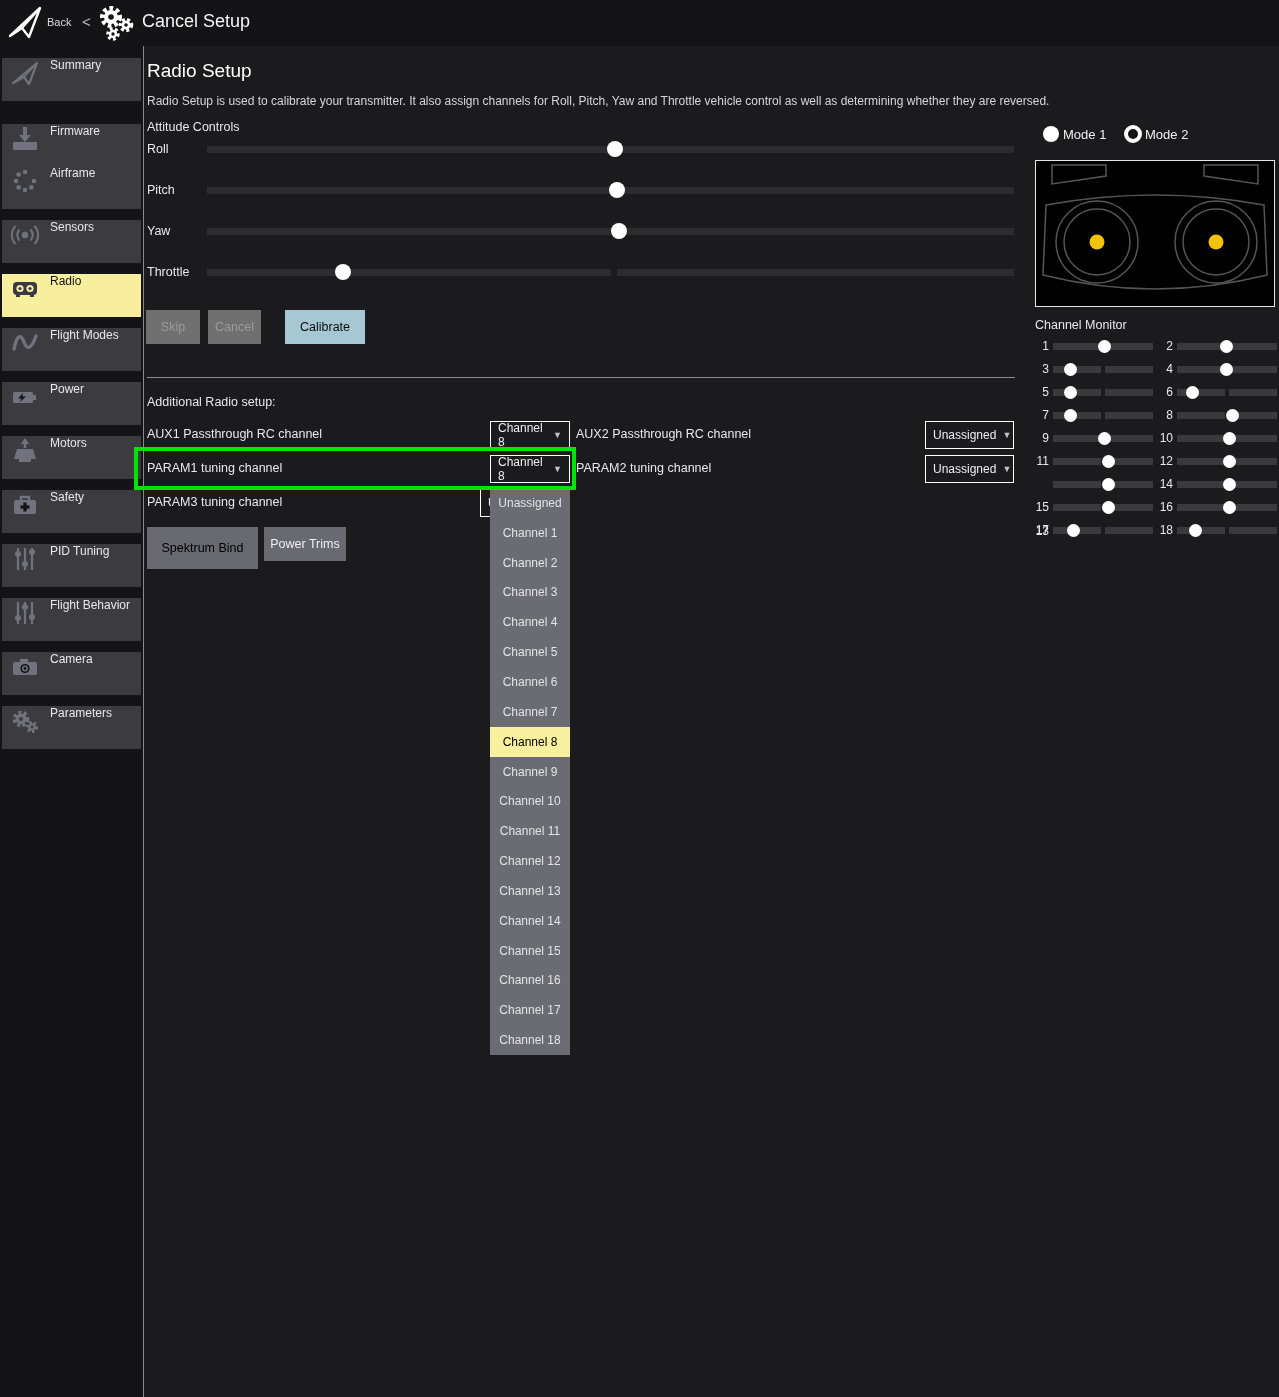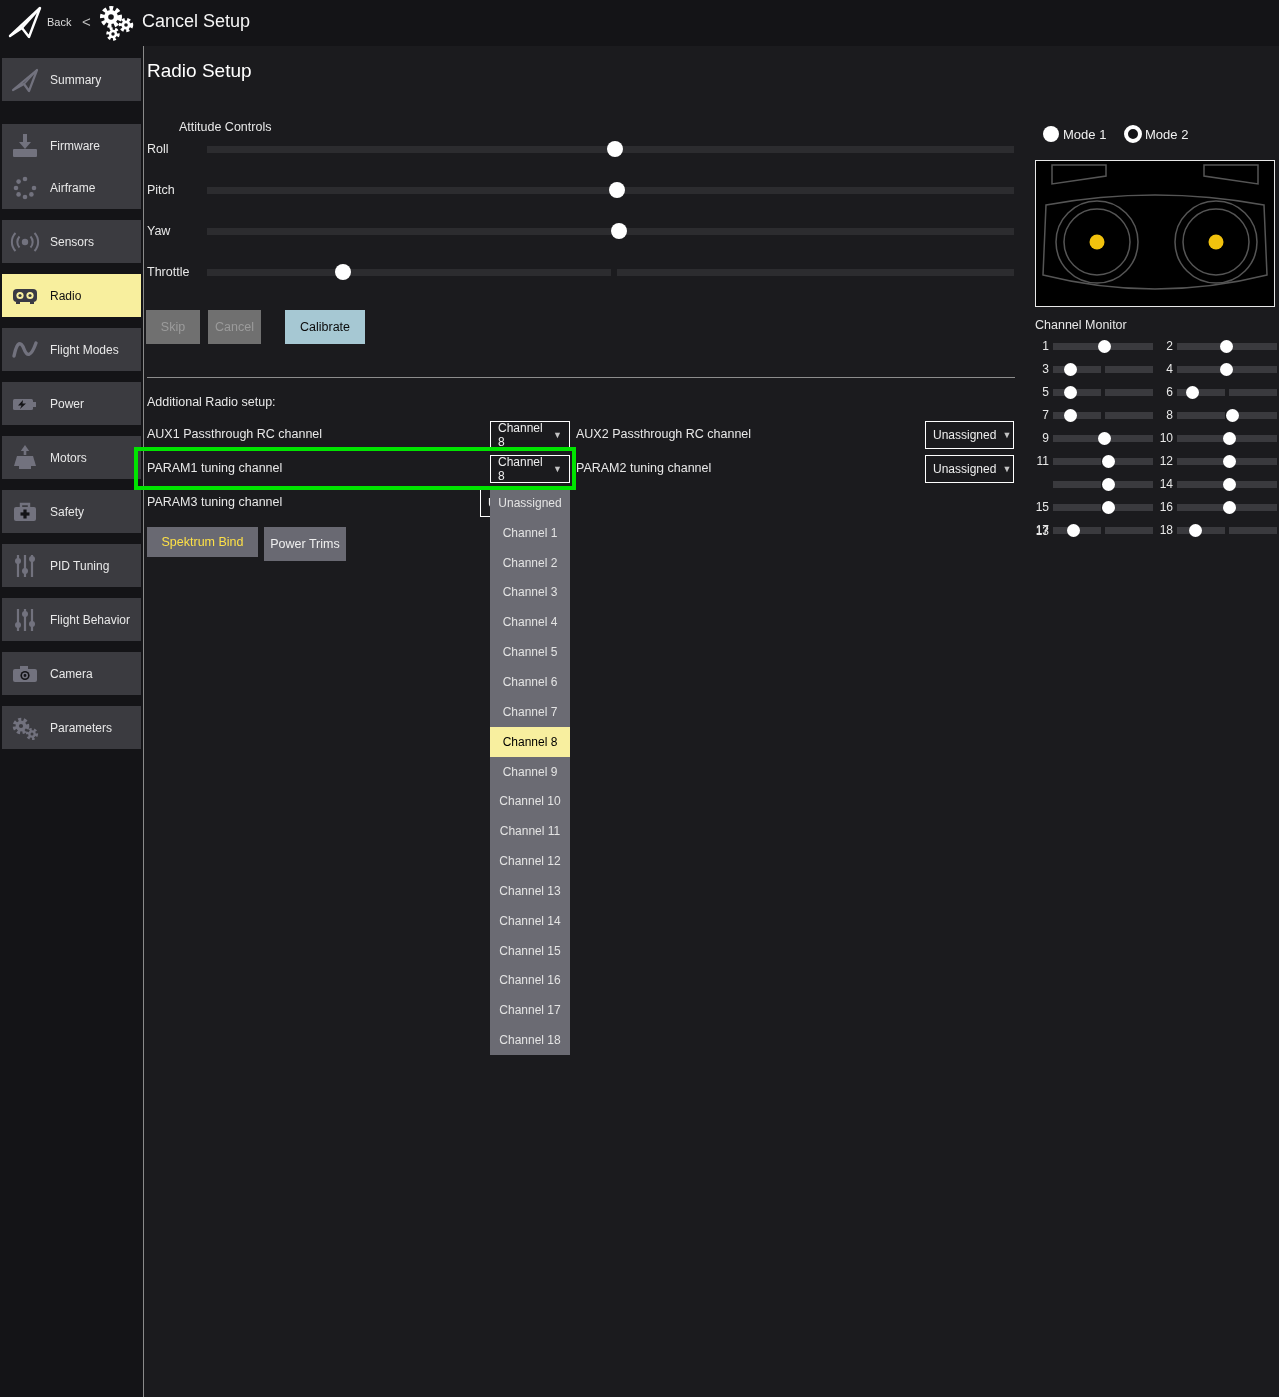--- a/index.html
+++ b/index.html
@@ -8,49 +8,49 @@
   .abs{position:absolute;}
   
   #topbar{left:0;top:0;width:1279px;height:46px;background:#141417;text-decoration:underline;}
   #qgc-logo{left:6px;top:4px;width:38px;height:38px;}
   #back-label{left:47px;top:16px;font-size:11px;color:#dcdcdc;}
   #back-sep{left:82px;top:13px;font-size:15px;color:#c0c0c0;}
   #gears-icon{left:97px;top:4px;width:38px;height:38px;}
   #topbar-title{left:142px;top:11px;font-size:18px;color:#f5f5f5;}
   
   #sidebar-col{left:0;top:46px;width:143px;height:1351px;background:#141417;border-right:1px solid #8a8a8a;}
-  .side-item{position:absolute;left:2px;width:139px;height:43px;background:#3b3b40;display:flex;align-items:center;cursor:default;}
+  .side-item{position:absolute;left:2px;width:139px;height:43px;background:#3b3b40;display:flex;cursor:default;}
   .side-item.sel{background:#f8ef9e;color:#111;}
   .side-item .ic{width:30px;height:30px;margin-left:8px;flex:0 0 30px;}
   .side-item .lbl{font-size:12px;margin-left:10px;white-space:nowrap;}
   .icon-fill{fill:#72727e;stroke:none;}
   .icon-stroke{fill:none;stroke:#72727e;}
   .sel .icon-fill{fill:#3a3a44;}
   
   #page-title{left:147px;top:60px;font-size:19px;color:#fff;}
   #page-desc{left:147px;top:94px;font-size:12px;color:#d6d6d6;width:960px;}
-  #attitude-heading{left:147px;top:120px;font-size:12.5px;color:#e8e8e8;margin-left:32px;}
+  #attitude-heading{left:147px;top:120px;font-size:12.5px;color:#e8e8e8;}
   .slider-label{position:absolute;left:147px;font-size:12.5px;color:#e8e8e8;}
   .slider-bar{position:absolute;left:207px;width:807px;height:7px;}
   .slider-bar .seg{position:absolute;top:0;height:7px;background:#2c2c2f;}
   .slider-bar .seg.l{left:0;width:404px;}
   .slider-bar .seg.r{left:410px;width:397px;}
   .slider-dot{position:absolute;width:16px;height:16px;border-radius:50%;background:#fff;}
   .btn{position:absolute;border:none;font-family:"Liberation Sans",sans-serif;font-size:12.5px;cursor:pointer;}
   #btn-skip{left:146px;top:310px;width:54px;height:34px;background:#707070;color:#9b9b9b;}
   #btn-cancel{left:208px;top:310px;width:53px;height:34px;background:#707070;color:#9b9b9b;}
   #btn-calibrate{left:285px;top:310px;width:80px;height:34px;background:#a6c8d3;color:#0b0b0b;}
   #section-divider{left:147px;top:377px;width:868px;height:1px;background:#8d8d8d;}
   #additional-heading{left:147px;top:395px;font-size:12.5px;}
   .aux-label{position:absolute;font-size:12.5px;color:#e8e8e8;white-space:nowrap;}
   .dd{position:absolute;height:28px;border:1px solid #fff;box-sizing:border-box;display:flex;align-items:center;
       justify-content:space-between;padding:0 7px;font-size:12px;color:#eee;background:#1b1b1e;cursor:pointer;}
   .dd .caret{font-size:9px;color:#c3c3c3;margin-left:6px;}
   #green-box{left:134px;top:447px;width:442px;height:43px;border:4px solid #00e400;box-sizing:border-box;z-index:30;pointer-events:none;}
-  #btn-spektrum{left:147px;top:527px;width:111px;height:30px;background:#696972;color:#fde047;}
+  #btn-spektrum{left:147px;top:527px;width:111px;height:42px;background:#696972;color:#000000;}
   #btn-copytrims{left:264px;top:527px;width:82px;height:34px;background:#696972;color:#efefef;}
   
   #dd-list{left:490px;top:488px;width:80px;height:567px;background:#6b6b73;z-index:20;display:flex;flex-direction:column;}
   .dd-opt{flex:1;display:flex;align-items:center;justify-content:center;font-size:12px;color:#e4e4e4;cursor:pointer;white-space:nowrap;}
   .dd-opt.sel{background:#f8ef9f;color:#000;}
   
   .mode-radio{position:absolute;top:126px;width:16px;height:16px;border-radius:50%;background:#fff;cursor:pointer;}
   .mode-radio.sel{background:#141417;border:4px solid #fff;box-sizing:border-box;width:18px;height:18px;top:125px;}
   .mode-label{position:absolute;top:127px;font-size:13px;color:#f0f0f0;}
   #tx-box{left:1035px;top:160px;width:238px;height:145px;background:#000;border:1px solid #e8e8e8;}
@@ -215,20 +215,21 @@
           <circle cx="11" cy="13" r="2.1" fill="#3b3b40"></circle>
           <circle cx="22" cy="21" r="4.2" fill="none" stroke="#72727e" stroke-width="3.8" stroke-dasharray="2.2 2"></circle>
           <circle cx="22" cy="21" r="3.8"></circle>
           <circle cx="22" cy="21" r="1.5" fill="#3b3b40"></circle>
         </g>
       </svg>
     <span class="lbl">Parameters</span>
   </div>
 
   <div id="page-title" class="abs">Radio Setup</div>
+  <div id="page-desc" class="abs">Radio Setup is used to calibrate your transmitter. It also assign channels for Roll, Pitch, Yaw and Throttle vehicle control as well as determining whether they are reversed.</div>
   <div id="attitude-heading" class="abs">Attitude Controls</div>
   <div id="attitude-sliders">
       <span class="slider-label" style="top: 142px;">Roll</span>
       <div class="slider-bar" style="top: 146px;">
         <div class="seg l"></div>
         <div class="seg r"></div>
       </div>
       <div class="slider-dot" style="left: 606.535px; top: 141px;"></div>
       <span class="slider-label" style="top: 183px;">Pitch</span>
       <div class="slider-bar" style="top: 187px;">

